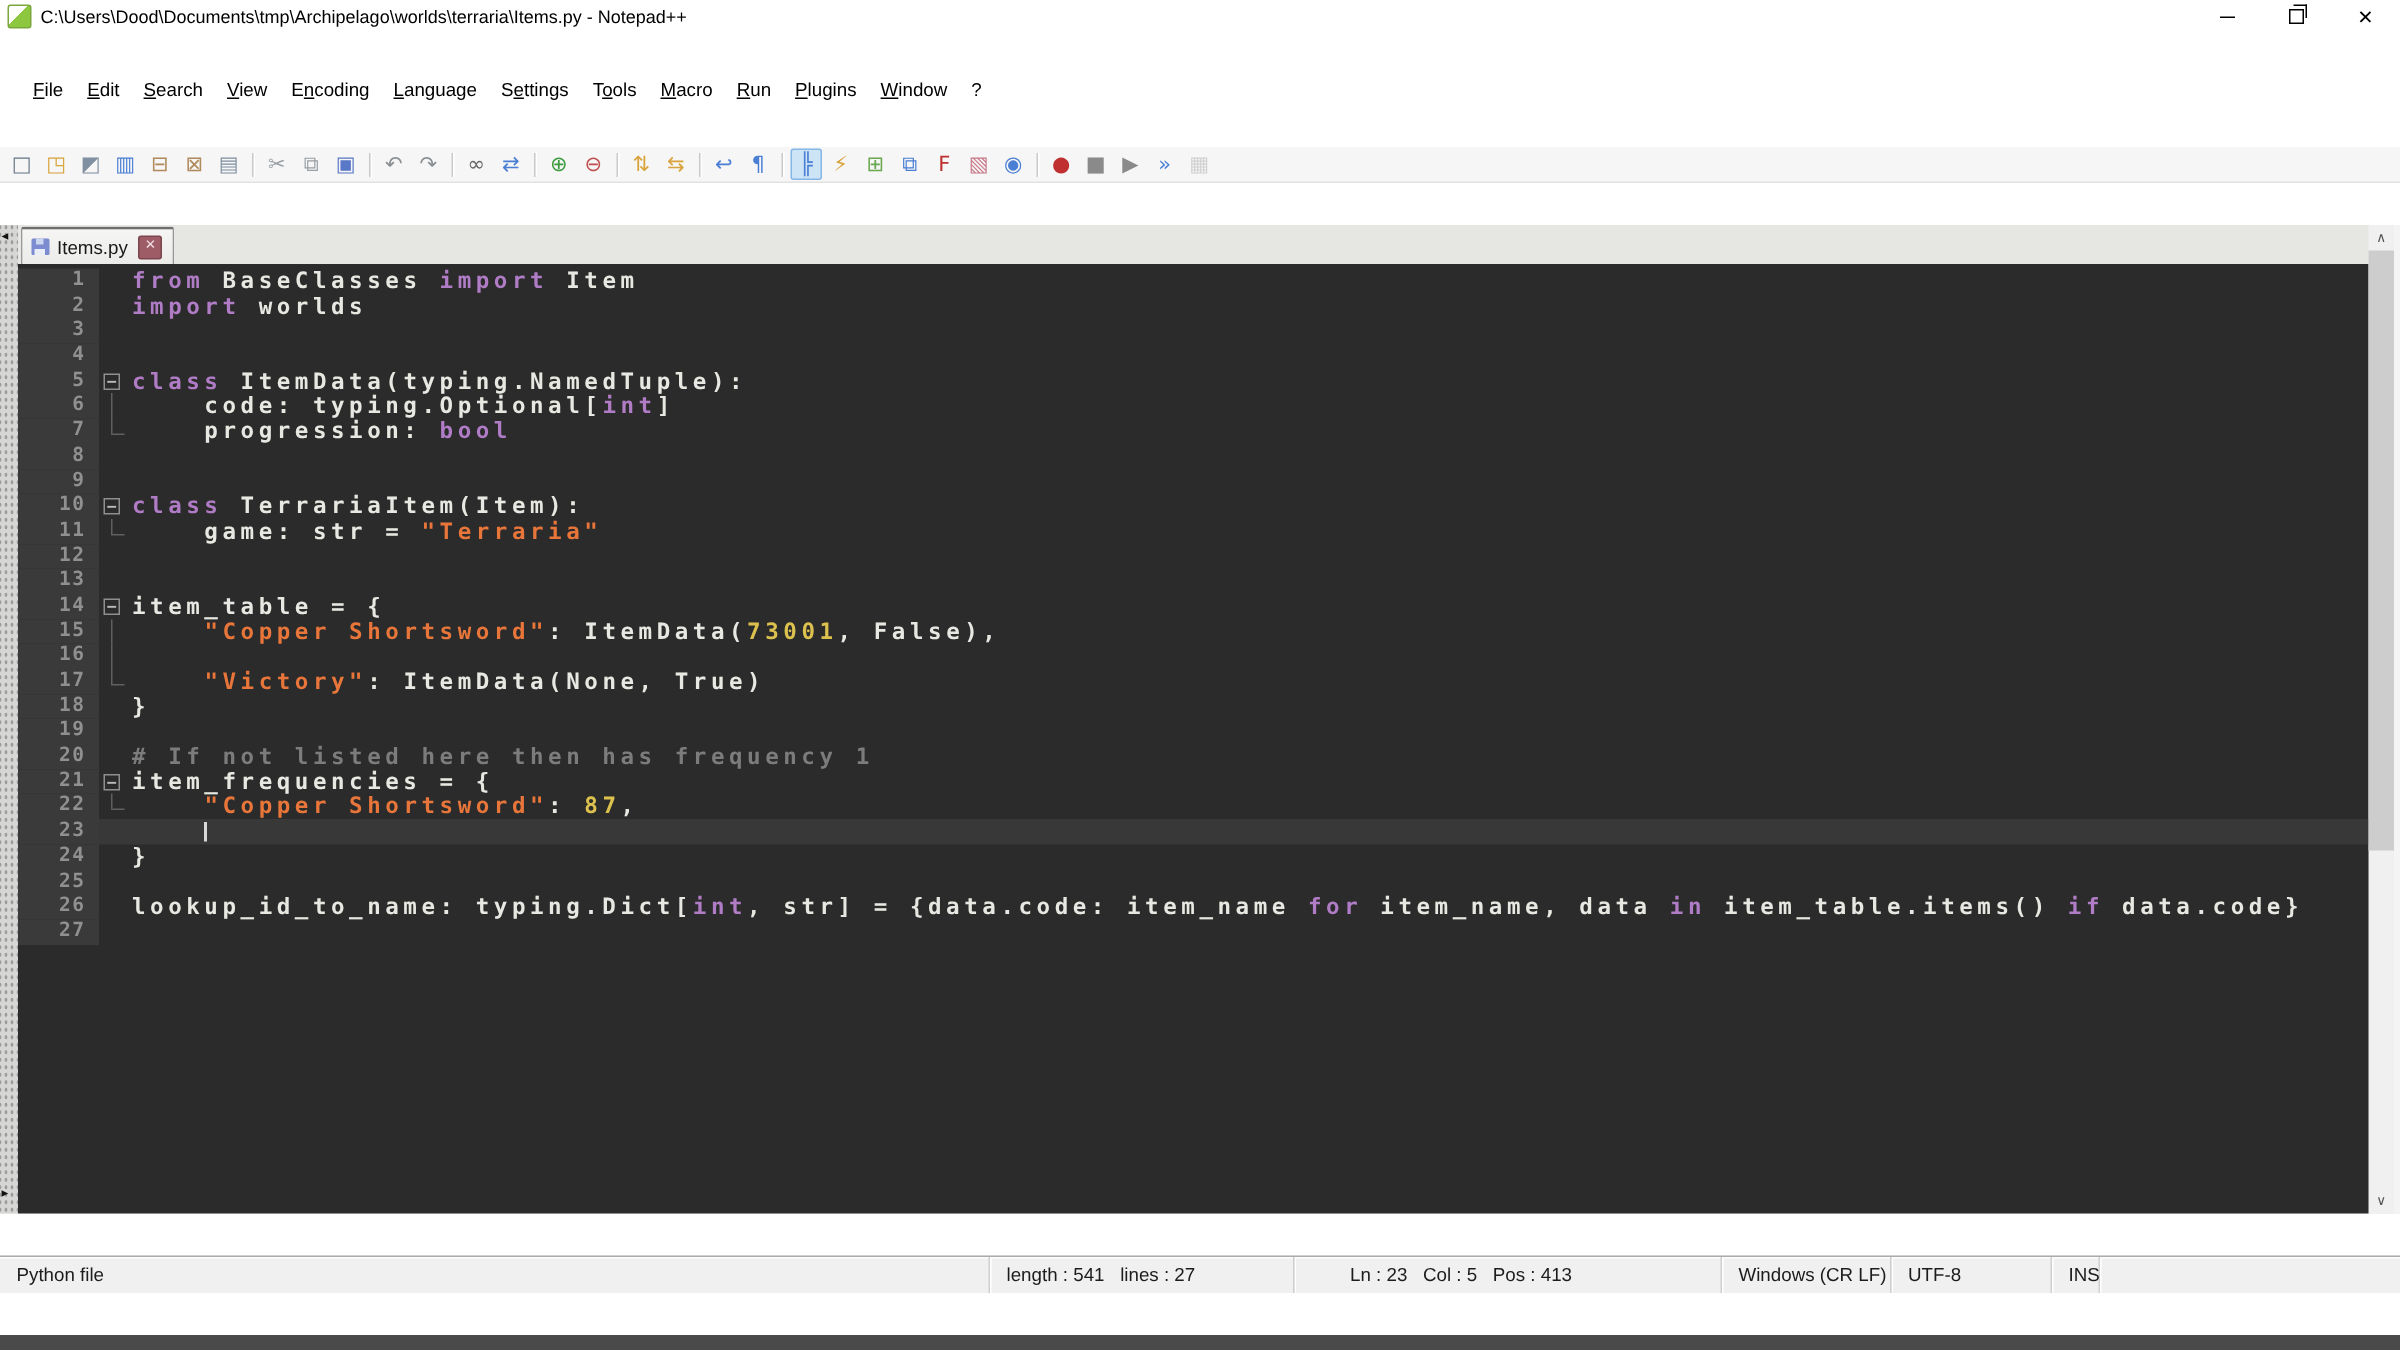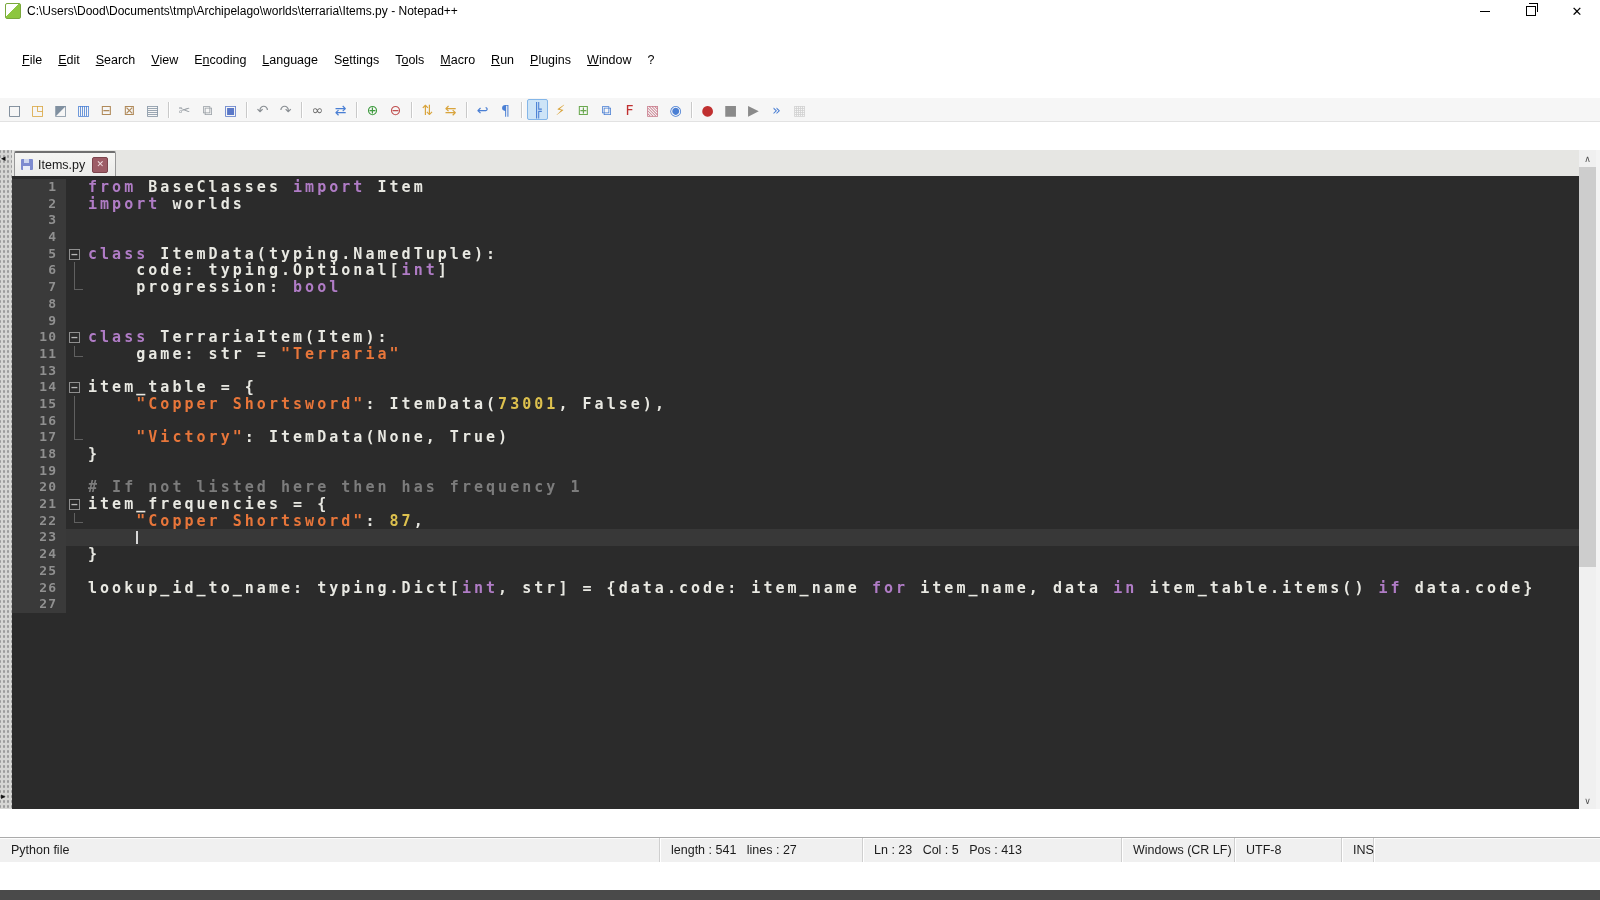--- a/index.html
+++ b/index.html
@@ -187,20 +187,21 @@
             <div class="row"><span class="ln">2</span><span class="fold"></span><span class="code"><span class="tk-k">import</span><span class="tk-d"> worlds</span></span></div>
             <div class="row"><span class="ln">3</span><span class="fold"></span><span class="code"></span></div>
             <div class="row"><span class="ln">4</span><span class="fold"></span><span class="code"></span></div>
             <div class="row"><span class="ln">5</span><span class="fold open"></span><span class="code"><span class="tk-k">class</span><span class="tk-d"> ItemData(typing.NamedTuple):</span></span></div>
             <div class="row"><span class="ln">6</span><span class="fold mid"></span><span class="code"><span class="tk-d">    code: typing.Optional[</span><span class="tk-k">int</span><span class="tk-d">]</span></span></div>
             <div class="row"><span class="ln">7</span><span class="fold end"></span><span class="code"><span class="tk-d">    progression: </span><span class="tk-k">bool</span></span></div>
             <div class="row"><span class="ln">8</span><span class="fold"></span><span class="code"></span></div>
             <div class="row"><span class="ln">9</span><span class="fold"></span><span class="code"></span></div>
             <div class="row"><span class="ln">10</span><span class="fold open"></span><span class="code"><span class="tk-k">class</span><span class="tk-d"> TerrariaItem(Item):</span></span></div>
             <div class="row"><span class="ln">11</span><span class="fold end"></span><span class="code"><span class="tk-d">    game: str = </span><span class="tk-s">"Terraria"</span></span></div>
+            <div class="row"><span class="ln">12</span><span class="fold"></span><span class="code"></span></div>
             <div class="row"><span class="ln">13</span><span class="fold"></span><span class="code"></span></div>
             <div class="row"><span class="ln">14</span><span class="fold open"></span><span class="code"><span class="tk-d">item_table = {</span></span></div>
             <div class="row"><span class="ln">15</span><span class="fold mid"></span><span class="code"><span class="tk-d">    </span><span class="tk-s">"Copper Shortsword"</span><span class="tk-d">: ItemData(</span><span class="tk-n">73001</span><span class="tk-d">, False),</span></span></div>
             <div class="row"><span class="ln">16</span><span class="fold mid"></span><span class="code"></span></div>
             <div class="row"><span class="ln">17</span><span class="fold end"></span><span class="code"><span class="tk-d">    </span><span class="tk-s">"Victory"</span><span class="tk-d">: ItemData(None, True)</span></span></div>
             <div class="row"><span class="ln">18</span><span class="fold"></span><span class="code"><span class="tk-d">}</span></span></div>
             <div class="row"><span class="ln">19</span><span class="fold"></span><span class="code"></span></div>
             <div class="row"><span class="ln">20</span><span class="fold"></span><span class="code"><span class="tk-c"># If not listed here then has frequency 1</span></span></div>
             <div class="row"><span class="ln">21</span><span class="fold open"></span><span class="code"><span class="tk-d">item_frequencies = {</span></span></div>
             <div class="row"><span class="ln">22</span><span class="fold end"></span><span class="code"><span class="tk-d">    </span><span class="tk-s">"Copper Shortsword"</span><span class="tk-d">: </span><span class="tk-n">87</span><span class="tk-d">,</span></span></div>
@@ -219,21 +220,21 @@
         <div class="vs-thumb"></div>
       </div>
       <span class="vs-btn">∨</span>
     </div>
     <div class="right-edge"></div>
   </div>
 
   <div class="statusbar">
       <div class="sb-sec" style="width: 660px;">Python file</div>
       <div class="sb-sec" style="width: 203px;">length : 541   lines : 27</div>
-      <div class="sb-sec" style="width: 259px;">Ln : 23   Col : 5   Pos : 413</div>
+      <div class="sb-sec" style="width: 259px; margin-left: 26px;">Ln : 23   Col : 5   Pos : 413</div>
       <div class="sb-sec" style="width: 113px;">Windows (CR LF)</div>
       <div class="sb-sec" style="width: 107px;">UTF-8</div>
       <div class="sb-sec" style="width: 32px;">INS</div>
       <div class="sb-fill"></div>
     </div>
 
   <div class="bottom-strip"></div>
 </div>
 
 </body></html>

